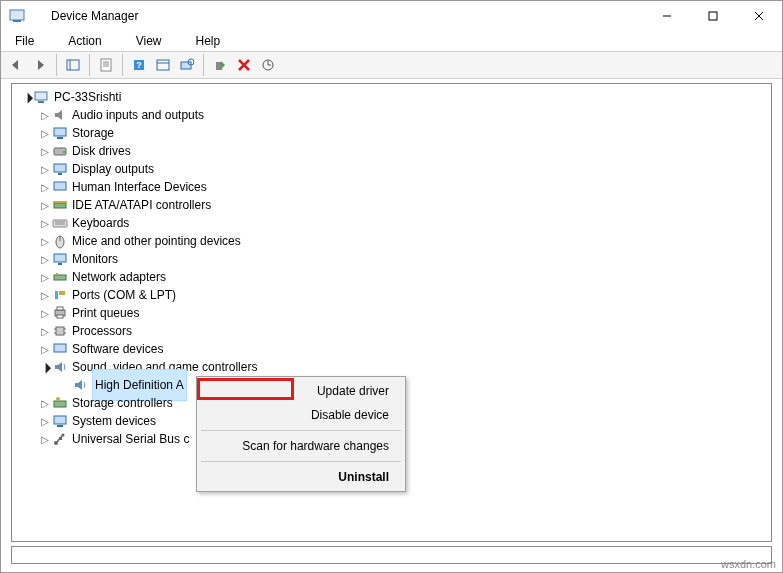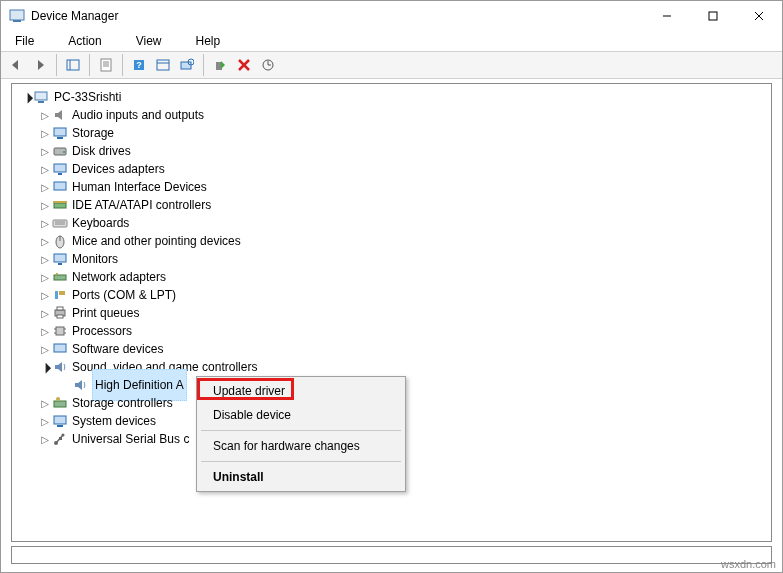--- a/index.html
+++ b/index.html
@@ -14,20 +14,21 @@
     overflow: hidden;
     position: relative;
     border: 1px solid #999;
   }
   .titlebar {
     height: 30px;
     display: flex;
     align-items: center;
     padding: 0 0 0 8px;
     background: #fff;
+    gap: 20px;
   }
   .titlebar .icon { width: 16px; height: 16px; margin-right: 6px; display:flex; align-items:center; justify-content:center;}
   .titlebar .title { flex: 1; font-size: 12px; }
   .winbtns { display: flex; }
   .winbtn {
     width: 46px; height: 30px; display:flex; align-items:center; justify-content:center;
     font-family: "Segoe UI Symbol", sans-serif; font-size: 10px;
   }
   .menubar {
     height: 20px;
@@ -89,20 +90,21 @@
     left: 195px; top: 375px;
     width: 210px;
     background: #f2f2f2;
     border: 1px solid #a0a0a0;
     box-shadow: 2px 2px 4px rgba(0,0,0,0.25);
     padding: 2px;
   }
   .ctxitem {
     padding: 5px 14px;
     font-size: 12px;
+    text-align: right;
   }
   .ctxsep { height:1px; background:#c8c8c8; margin:3px 2px; }
   .ctxitem.bold { font-weight: bold; }
   .highlight-box {
     position:absolute;
     border: 3px solid #e31b1b;
     pointer-events: none;
   }
   .watermark {
     position:absolute; right:6px; bottom:2px;
@@ -257,21 +259,21 @@
         <span class="lbl">Disk drives</span>
       </div>
       <div class="row lvl1">
         <span class="chev">▷</span>
         <span class="devicon">
           <svg width="16" height="16">
             <rect x="2" y="3" width="12" height="8" fill="#c6dcf2" stroke="#2d6fb3"></rect>
             <rect x="6" y="12" width="4" height="2" fill="#2d6fb3"></rect>
           </svg>
         </span>
-        <span class="lbl">Devices adapters</span>
+        <span class="lbl">Display outputs</span>
       </div>
       <div class="row lvl1">
         <span class="chev">▷</span>
         <span class="devicon">
           <svg width="16" height="16">
             <rect x="2" y="3" width="12" height="8" fill="#c6dcf2" stroke="#2d6fb3"></rect>
           </svg>
         </span>
         <span class="lbl">Human Interface Devices</span>
       </div>

